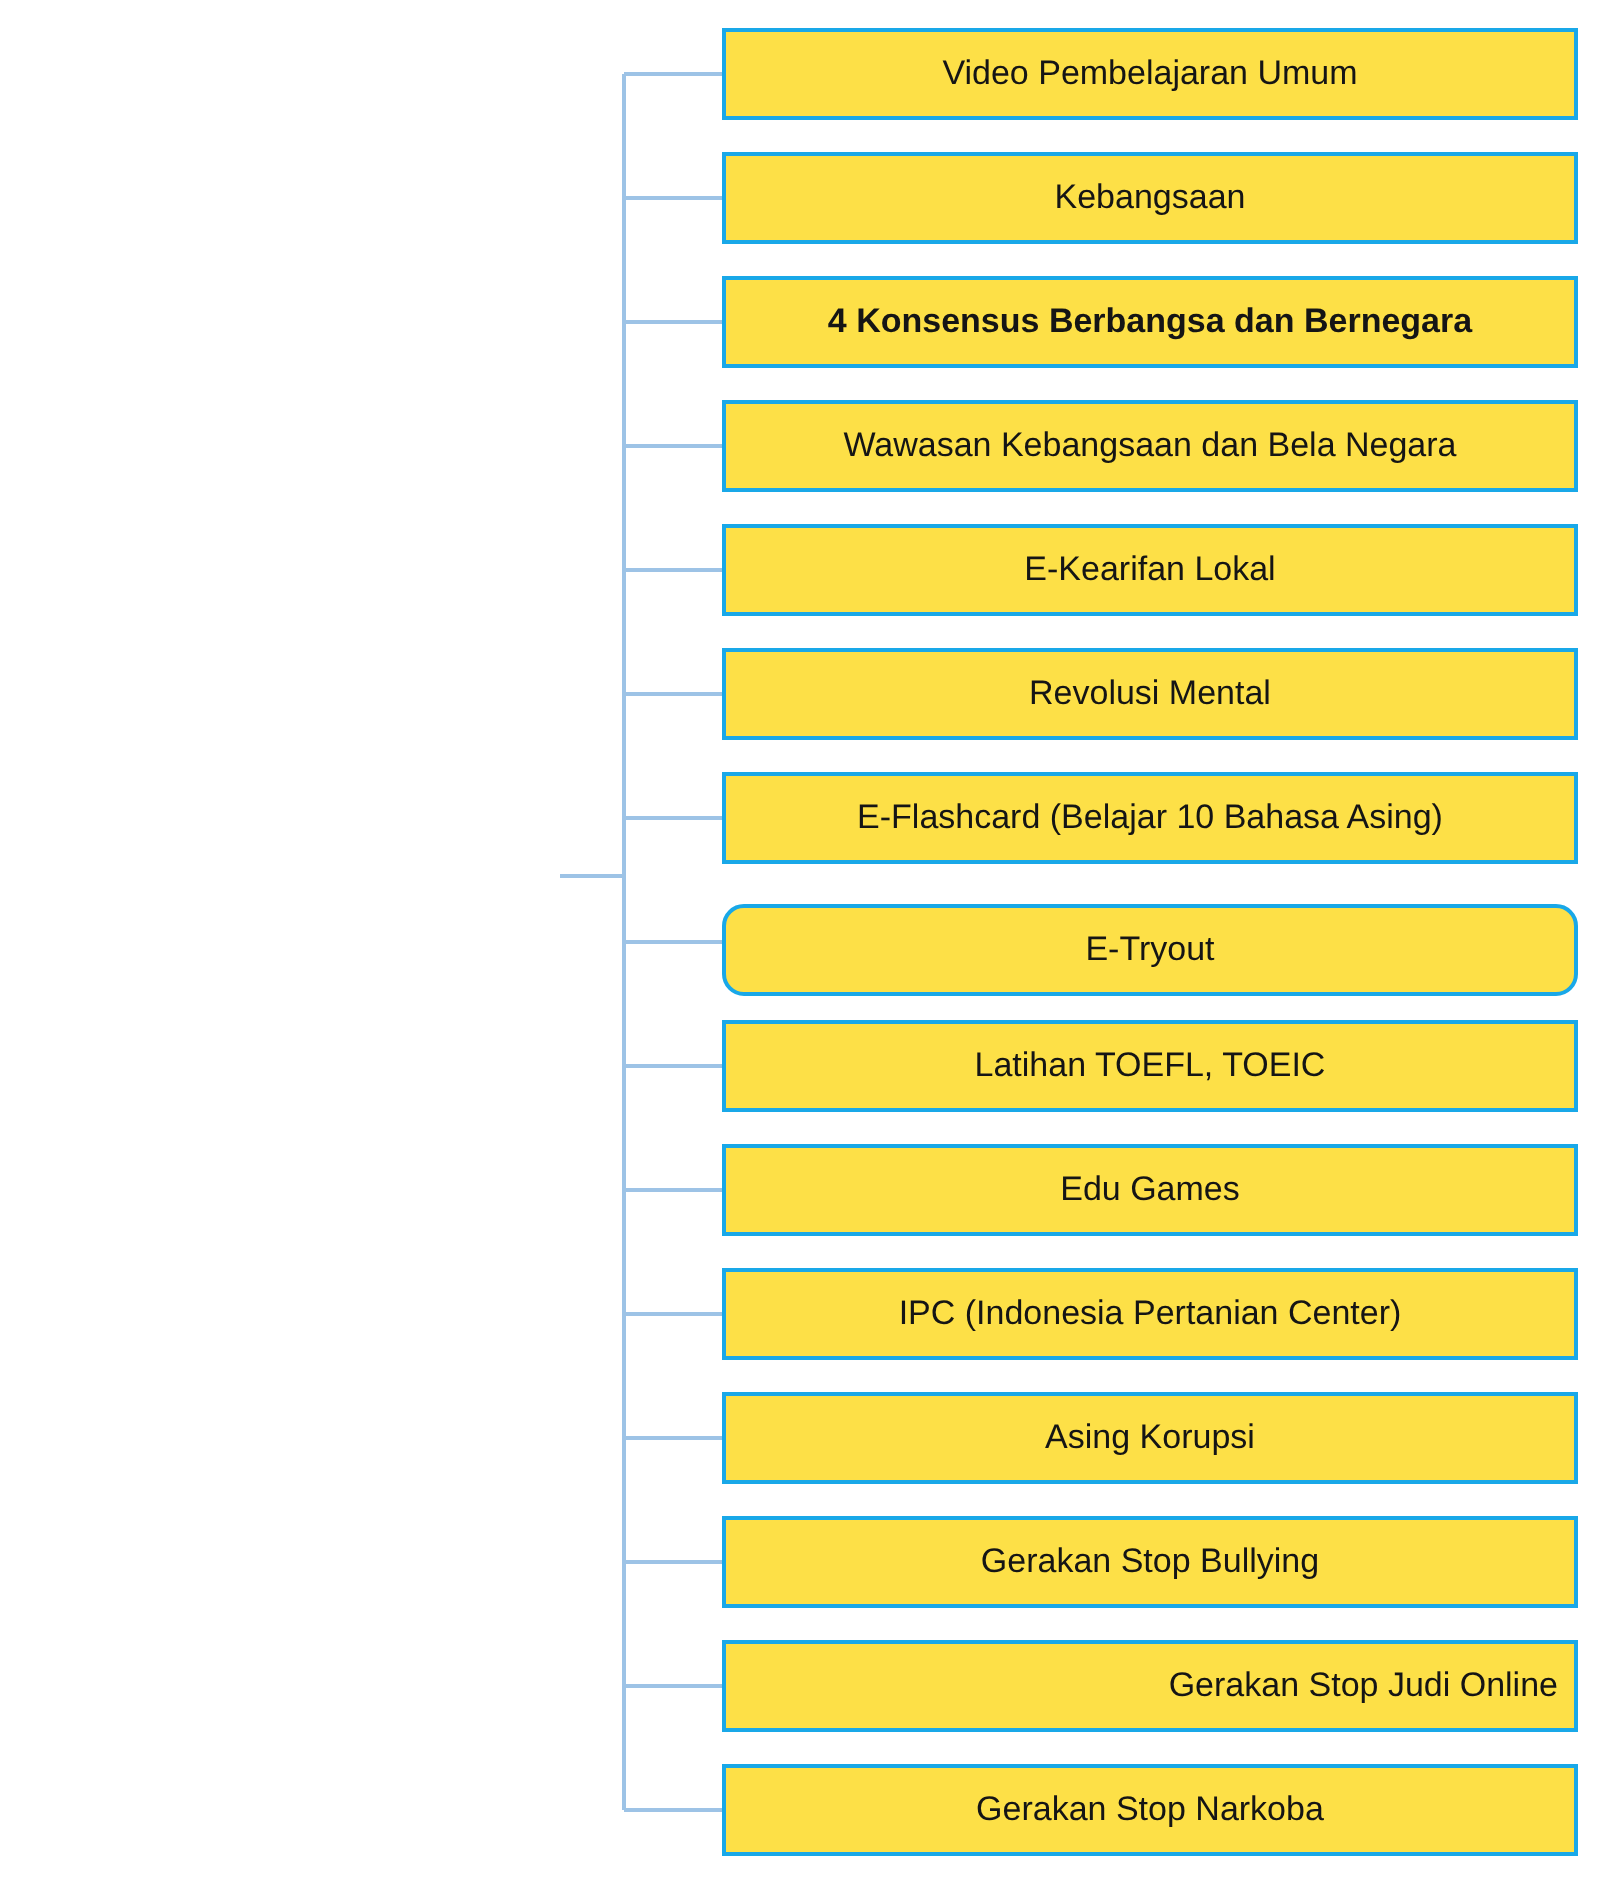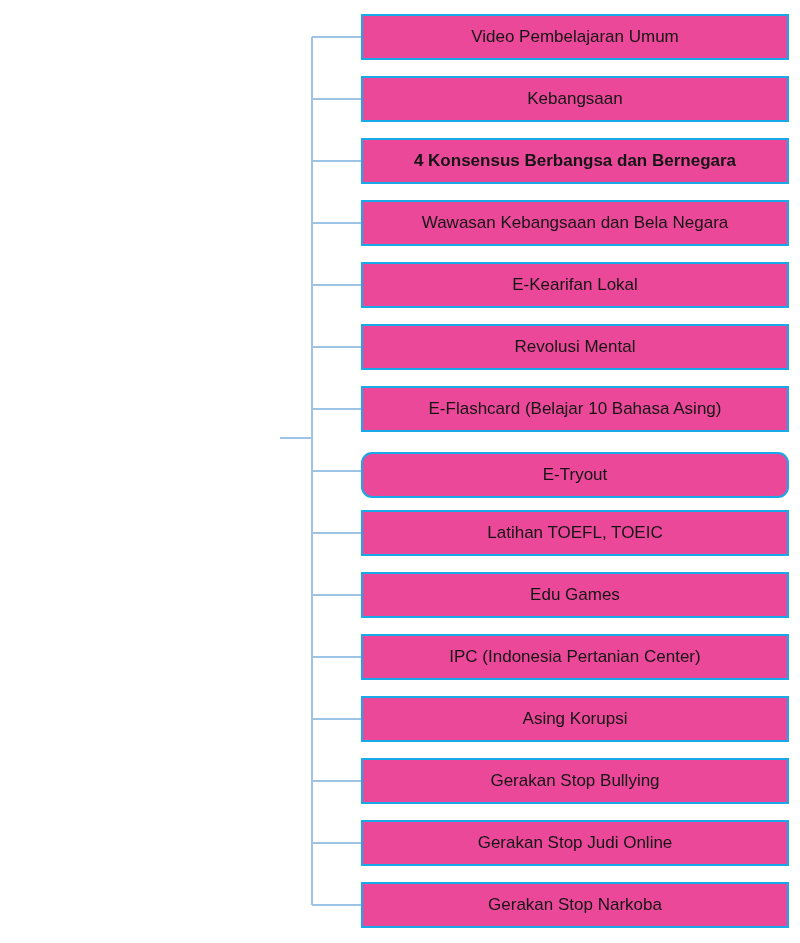--- a/index.html
+++ b/index.html
@@ -57,21 +57,21 @@
     display: block;
   }
 
   
   .leaf-box {
     position: absolute;
     left: 361px;
     width: 428px;
     height: 46px;
     box-sizing: border-box;
-    background: #ec4899;
+    background: #fde047;
     border: 2px solid #19A8E8;
     display: flex;
     align-items: center;
     justify-content: center;
     text-align: center;
     color: #151515;
     font-size: 17px;
     padding: 0 8px;
     white-space: nowrap;
   }
@@ -135,21 +135,21 @@
       </div>
       <div class="leaf-box" style="top: 634px;">
         <span>IPC (Indonesia Pertanian Center)</span>
       </div>
       <div class="leaf-box" style="top: 696px;">
         <span>Asing Korupsi</span>
       </div>
       <div class="leaf-box" style="top: 758px;">
         <span>Gerakan Stop Bullying</span>
       </div>
-      <div class="leaf-box" style="top: 820px;">
+      <div class="leaf-box" style="top: 820px; justify-content: flex-end;">
         <span>Gerakan Stop Judi Online</span>
       </div>
       <div class="leaf-box" style="top: 882px;">
         <span>Gerakan Stop Narkoba</span>
       </div>
     </div>
 
 </div>
 
 </body></html>

